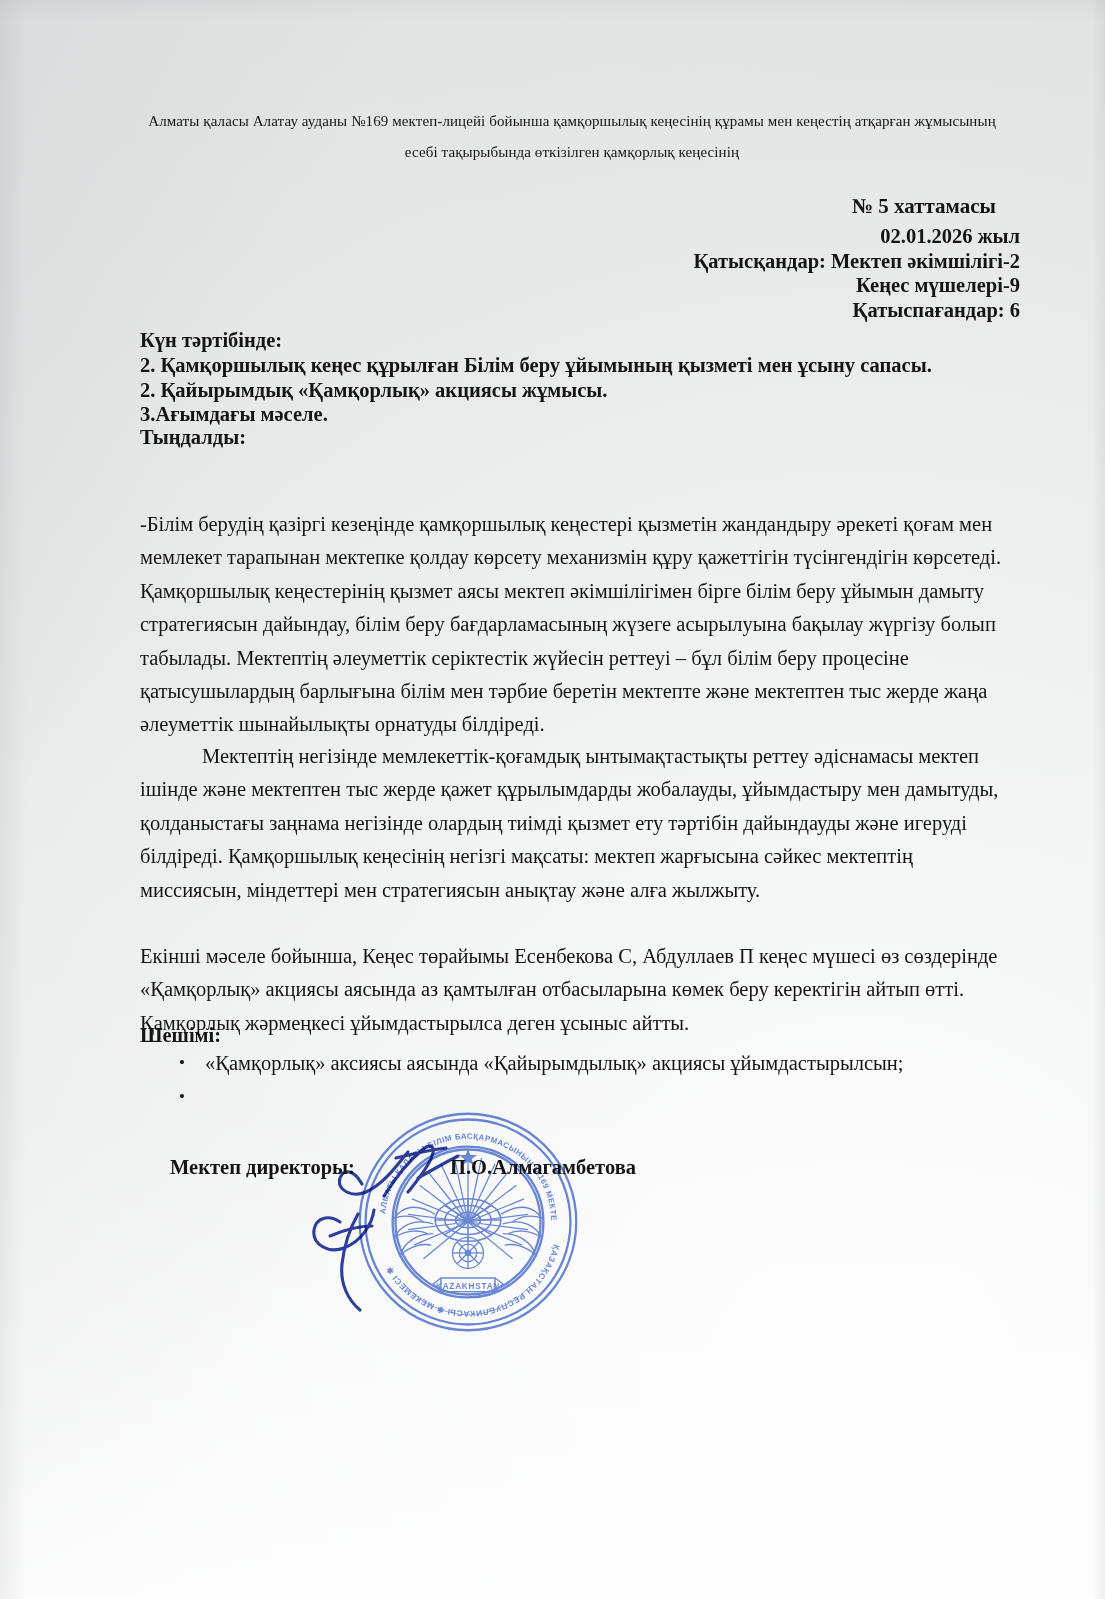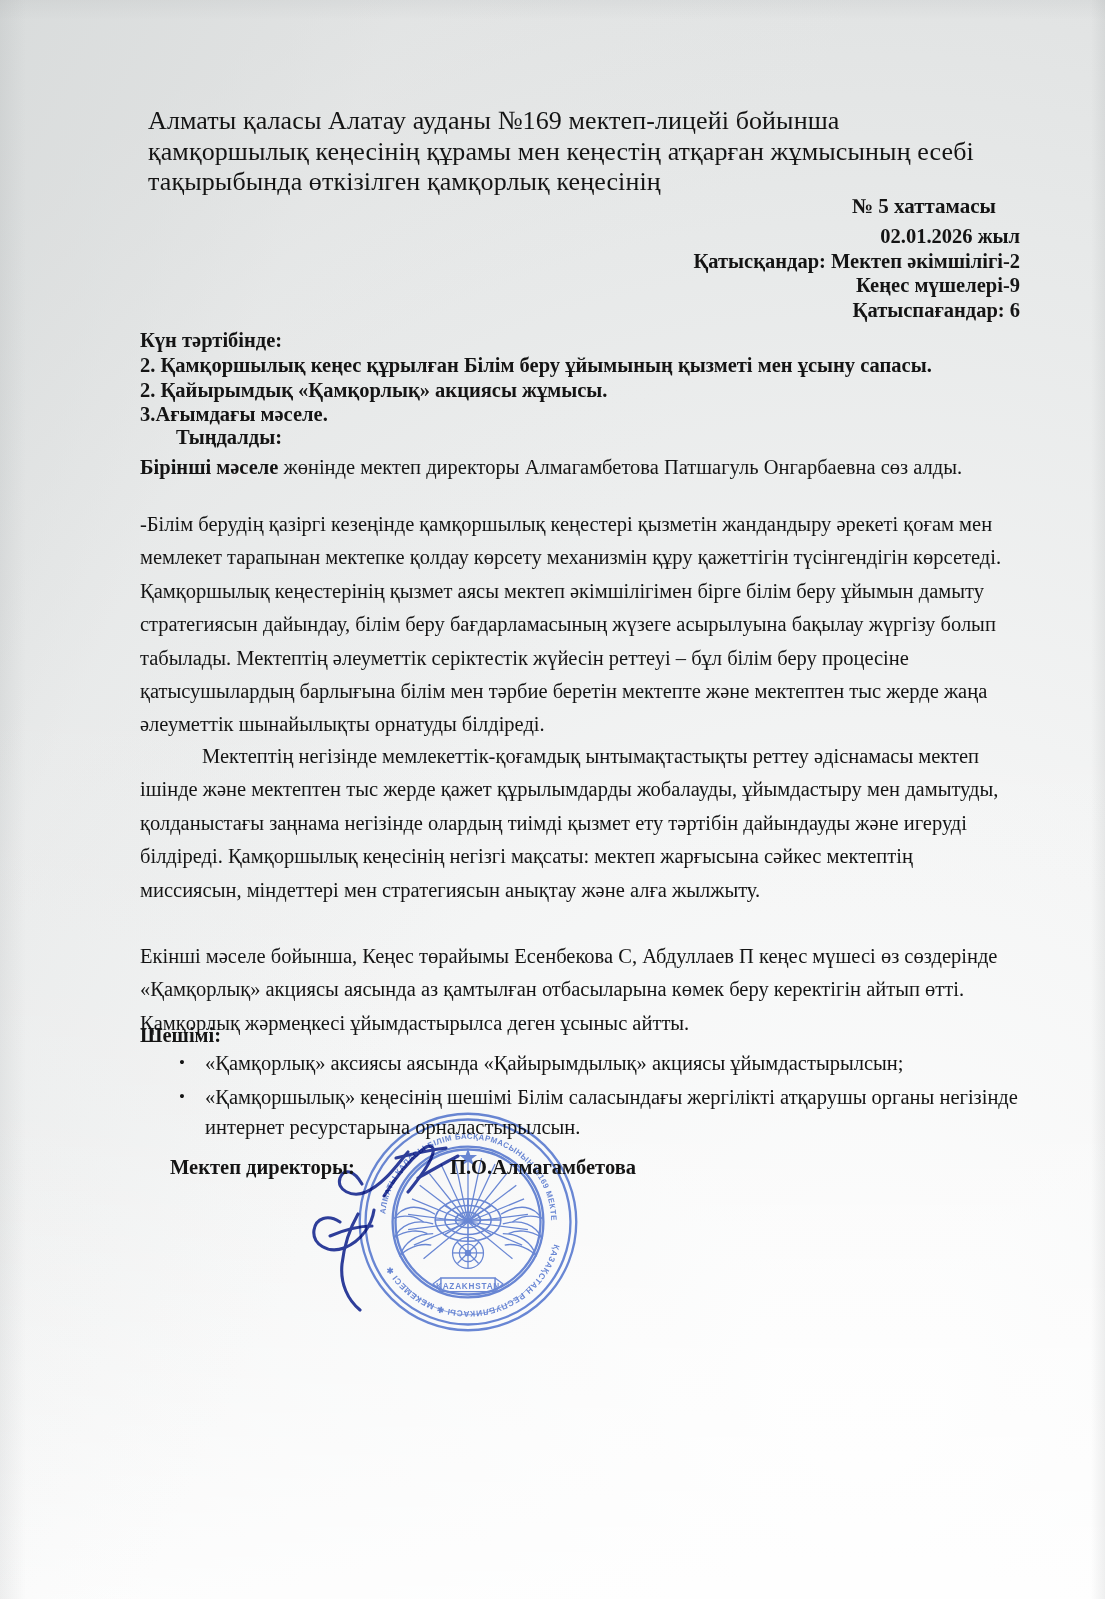--- a/index.html
+++ b/index.html
@@ -42,21 +42,22 @@
     width: 1105px;
     height: 1599px;
   }
 
   
   .doc-title {
     position: absolute;
     left: 148px;
     top: 106px;
     width: 848px;
-    font-size: 26px;
+    text-align: center;
+    font-size: 15px;
     line-height: 30.5px;
     letter-spacing: 0.1px;
   }
   .doc-number {
     position: absolute;
     left: 148px;
     top: 194px;
     width: 848px;
     text-align: right;
     font-size: 21px;
@@ -88,21 +89,20 @@
   .agenda .heading { font-weight: bold; }
   .agenda .item { font-weight: bold; }
 
   
   .listened-label {
     position: absolute;
     left: 140px;
     top: 426px;
     font-size: 20.5px;
     font-weight: bold;
-    margin-left: 36px;
   }
   .first-issue {
     position: absolute;
     left: 140px;
     top: 451px;
     width: 860px;
     font-size: 20.5px;
     line-height: 32px;
     text-align: left;
   }
@@ -211,40 +211,36 @@
   </div>
 
   <div class="agenda">
     <div class="heading">Күн тәртібінде:</div>
     <div class="item">2. Қамқоршылық кеңес құрылған Білім беру ұйымының қызметі мен ұсыну сапасы.</div>
     <div class="item">2. Қайырымдық «Қамқорлық» акциясы  жұмысы.</div>
     <div class="item">3.Ағымдағы мәселе.</div>
   </div>
 
   <div class="listened-label">Тыңдалды:</div>
-  <div class="first-issue">
-    <b>Бірінші мәселе</b><span> жөнінде мектеп директоры Алмагамбетова Патшагуль Онгарбаевна сөз алды.</span>
-  </div>
 
   <div class="para para-a">-Білім берудің қазіргі кезеңінде қамқоршылық кеңестері қызметін жандандыру әрекеті қоғам мен мемлекет тарапынан мектепке  қолдау көрсету механизмін құру қажеттігін түсінгендігін көрсетеді. Қамқоршылық кеңестерінің қызмет аясы мектеп әкімшілігімен бірге білім беру ұйымын дамыту стратегиясын дайындау, білім беру бағдарламасының жүзеге асырылуына бақылау жүргізу болып табылады. Мектептің әлеуметтік серіктестік жүйесін  реттеуі – бұл білім беру процесіне қатысушылардың барлығына білім мен тәрбие беретін мектепте және мектептен тыс жерде  жаңа әлеуметтік шынайылықты орнатуды білдіреді.</div>
   <div class="para para-b">Мектептің негізінде мемлекеттік-қоғамдық ынтымақтастықты реттеу әдіснамасы мектеп ішінде және мектептен тыс жерде  қажет құрылымдарды жобалауды,  ұйымдастыру мен дамытуды, қолданыстағы заңнама негізінде олардың тиімді қызмет ету тәртібін дайындауды және игеруді білдіреді. Қамқоршылық кеңесінің негізгі  мақсаты: мектеп жарғысына сәйкес мектептің миссиясын, міндеттері мен стратегиясын анықтау және алға жылжыту.</div>
 
   <div class="para para-c">
     <b>Екінші мәселе бойынша</b><span>, Кеңес төрайымы Есенбекова С, Абдуллаев П кеңес мүшесі өз сөздерінде  «Қамқорлық» акциясы аясында  аз қамтылған отбасыларына көмек беру керектігін айтып өтті. Қамқорлық жәрмеңкесі ұйымдастырылса деген ұсыныс айтты.</span>
   </div>
 
   <div class="decision-label">Шешімі:</div>
   <ul class="bullets">
     <li>
       <span class="bullet-dot">•</span>
       <span>«Қамқорлық» аксиясы аясында «Қайырымдылық» акциясы ұйымдастырылсын;</span>
     </li>
     <li>
       <span class="bullet-dot">•</span>
-      <span> «Қамқоршылық» кеңесінің шешімі  Білім саласындағы жергілікті атқарушы органы негізінде интернет ресурстарына орналастырылсын.</span>
     </li>
   </ul>
 
   <div class="seal">
     <svg viewBox="0 0 240 240" xmlns="http://www.w3.org/2000/svg">
       <defs>
         <path id="ringOuter" d="M 120,120 m -102,0 a 102,102 0 1,1 204,0 a 102,102 0 1,1 -204,0"></path>
         <path id="ringOuterTop" d="M 120,120 m -98,0 a 98,98 0 0,1 196,0"></path>
         <path id="ringOuterBottom" d="M 120,120 m 92,0 a 92,92 0 0,1 -184,0"></path>
         <path id="ringInnerTop" d="M 120,120 m -86,0 a 86,86 0 0,1 172,0"></path>

